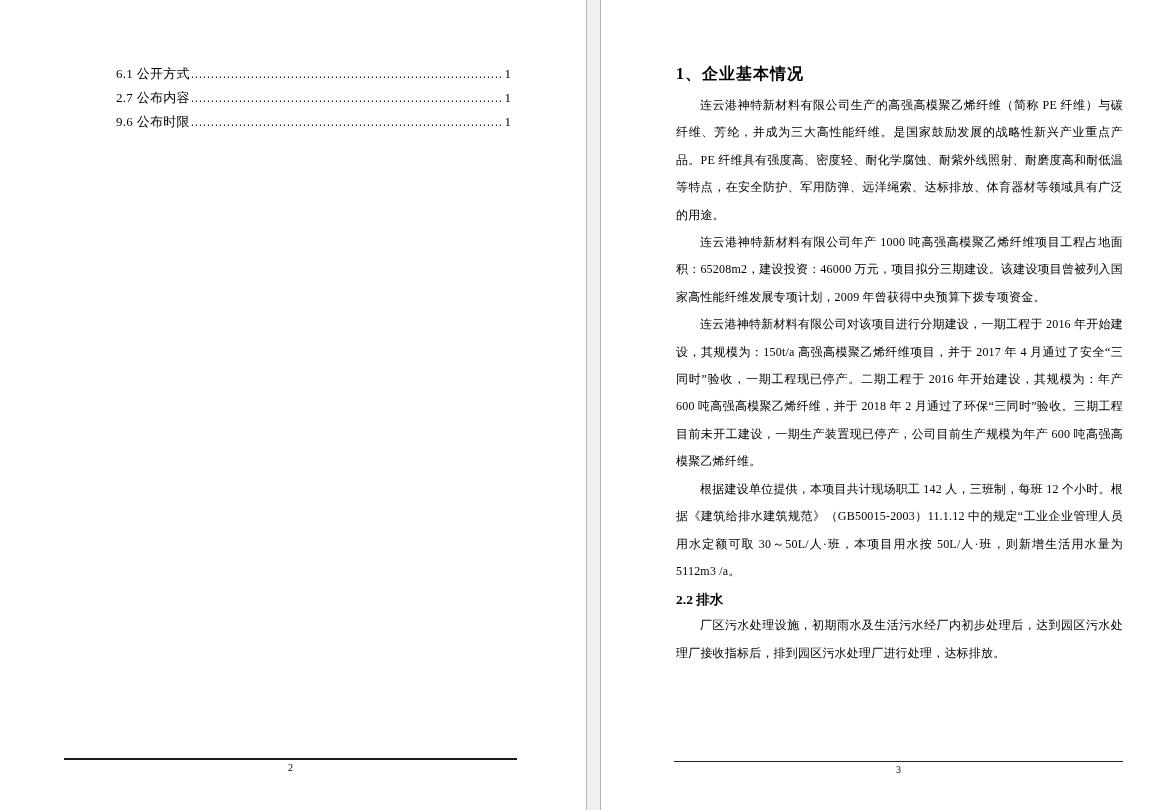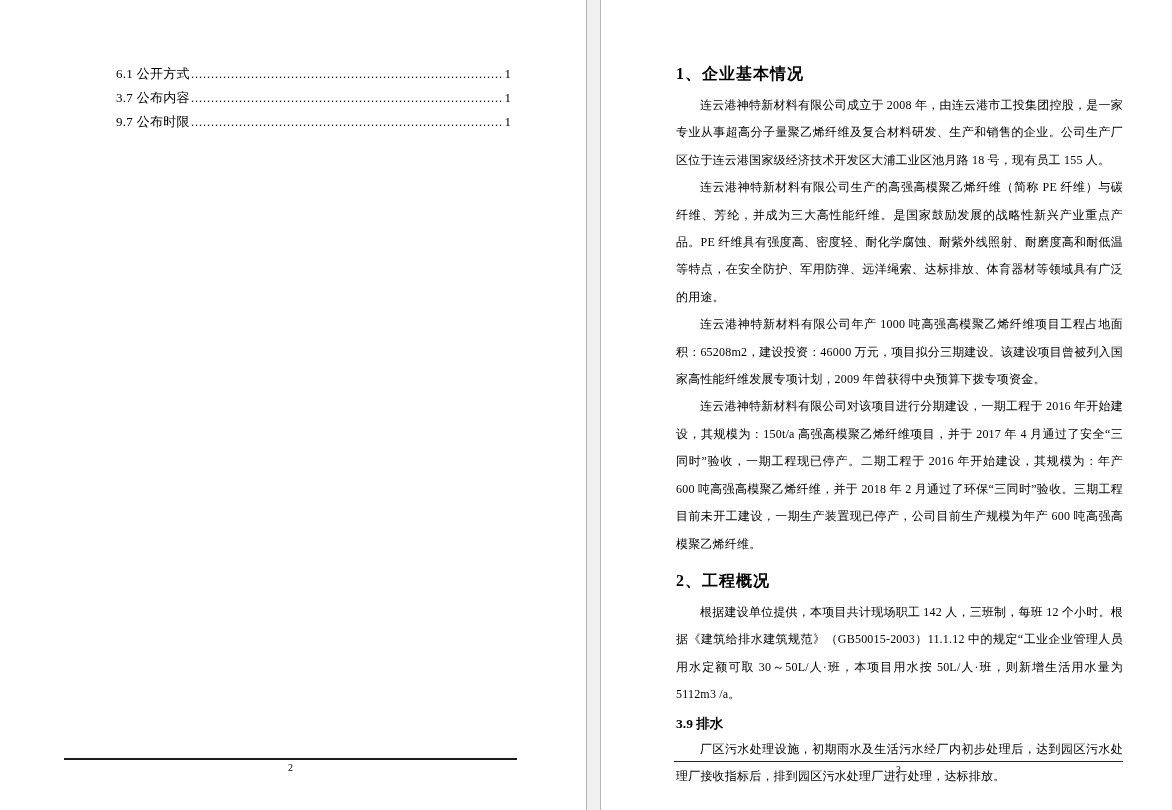--- a/index.html
+++ b/index.html
@@ -119,55 +119,53 @@
 
     <div class="toc">
 
       <div class="toc-row">
         <span class="toc-label">6.1 公开方式</span>
         <span class="toc-dots"></span>
         <span class="toc-page">1</span>
       </div>
 
       <div class="toc-row">
-        <span class="toc-label">3.7 公布内容</span>
+        <span class="toc-label">2.7 公布内容</span>
         <span class="toc-dots"></span>
         <span class="toc-page">1</span>
       </div>
 
       <div class="toc-row">
-        <span class="toc-label">9.7 公布时限</span>
+        <span class="toc-label">9.6 公布时限</span>
         <span class="toc-dots"></span>
         <span class="toc-page">1</span>
       </div>
 
     </div>
 
     <div class="footer-rule-left"></div>
     <div class="footer-num footer-num-left">2</div>
   </div>
 
   <div class="page-gap"></div>
 
   <div class="page page-right">
 
     <div class="doc-content">
 
       <div class="sec-h1">1、企业基本情况</div>
 
-      <p class="doc-p">连云港神特新材料有限公司成立于 2008 年，由连云港市工投集团控股，是一家专业从事超高分子量聚乙烯纤维及复合材料研发、生产和销售的企业。公司生产厂区位于连云港国家级经济技术开发区大浦工业区池月路 18 号，现有员工 155 人。</p>
       <p class="doc-p">连云港神特新材料有限公司生产的高强高模聚乙烯纤维（简称 PE 纤维）与碳纤维、芳纶，并成为三大高性能纤维。是国家鼓励发展的战略性新兴产业重点产品。PE 纤维具有强度高、密度轻、耐化学腐蚀、耐紫外线照射、耐磨度高和耐低温等特点，在安全防护、军用防弹、远洋绳索、达标排放、体育器材等领域具有广泛的用途。</p>
       <p class="doc-p">连云港神特新材料有限公司年产 1000 吨高强高模聚乙烯纤维项目工程占地面积：65208m2，建设投资：46000 万元，项目拟分三期建设。该建设项目曾被列入国家高性能纤维发展专项计划，2009 年曾获得中央预算下拨专项资金。</p>
       <p class="doc-p">连云港神特新材料有限公司对该项目进行分期建设，一期工程于 2016 年开始建设，其规模为：150t/a 高强高模聚乙烯纤维项目，并于 2017 年 4 月通过了安全“三同时”验收，一期工程现已停产。二期工程于 2016 年开始建设，其规模为：年产 600 吨高强高模聚乙烯纤维，并于 2018 年 2 月通过了环保“三同时”验收。三期工程目前未开工建设，一期生产装置现已停产，公司目前生产规模为年产 600 吨高强高模聚乙烯纤维。</p>
 
-      <div class="sec-h1 spaced">2、工程概况</div>
 
       <p class="doc-p">根据建设单位提供，本项目共计现场职工 142 人，三班制，每班 12 个小时。根据《建筑给排水建筑规范》（GB50015-2003）11.1.12 中的规定“工业企业管理人员用水定额可取 30～50L/人·班，本项目用水按 50L/人·班，则新增生活用水量为 5112m3 /a。</p>
 
-      <div class="sec-h2">3.9 排水</div>
+      <div class="sec-h2">2.2 排水</div>
       <p class="doc-p">厂区污水处理设施，初期雨水及生活污水经厂内初步处理后，达到园区污水处理厂接收指标后，排到园区污水处理厂进行处理，达标排放。</p>
 
     </div>
 
     <div class="footer-rule-right"></div>
     <div class="footer-num footer-num-right">3</div>
   </div>
 
 </div>
 

